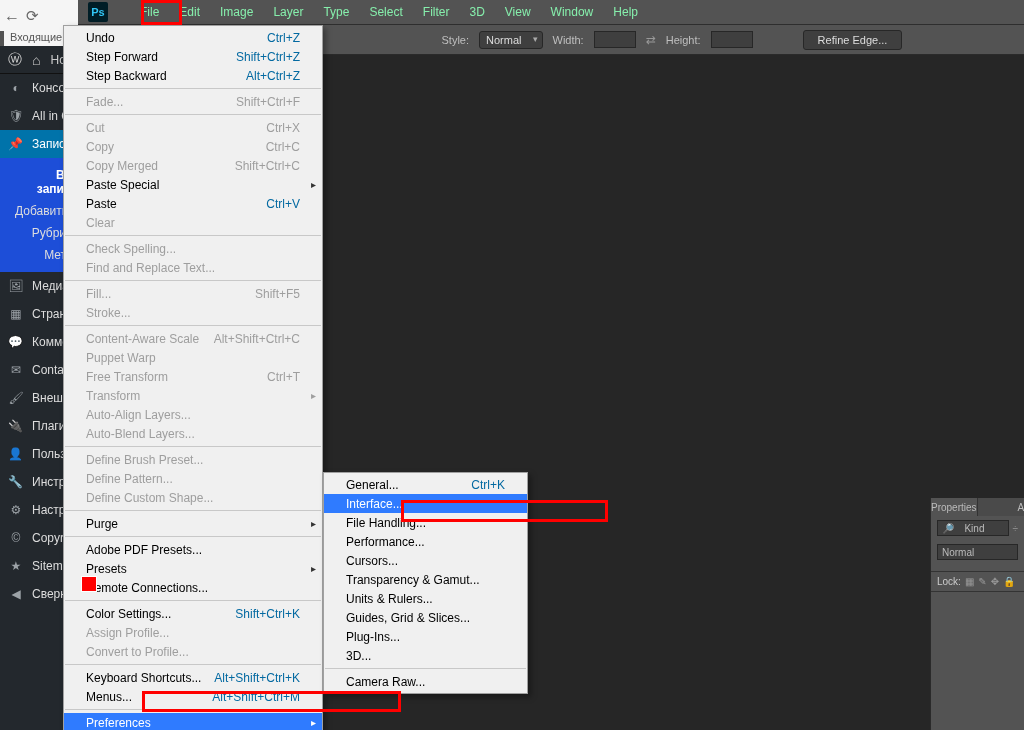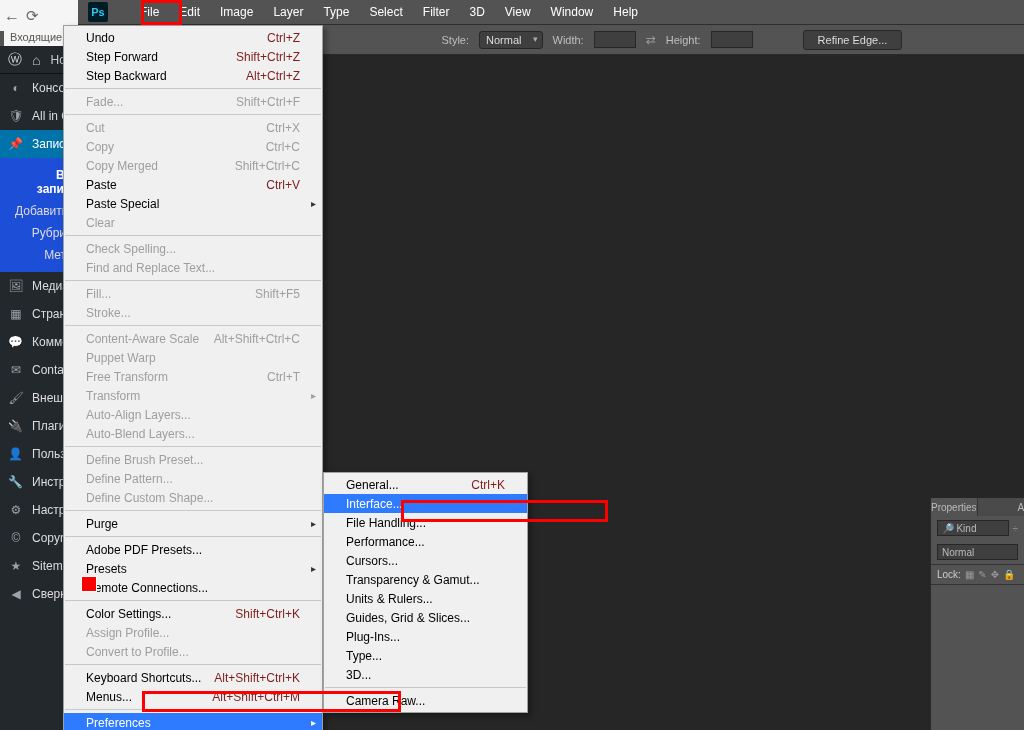--- a/index.html
+++ b/index.html
@@ -20,21 +20,21 @@
 .wp-item.active { background:#0073aa; color:#fff;}
 .wp-item.active .ic{ color:#fff;}
 .wp-sub { padding:6px 0 6px 12px; background:#1d4ed8;text-align:right;}
 .wp-sub div{ font-size:12px; color:#ddd; padding:4px 0;}
 .wp-sub div.bold{ font-weight:bold; color:#fff;}
 
 
 .ps { position:absolute; left:78px; top:0; right:0; bottom:0; background:#535353; }
 .ps-menubar { height:25px; background:#535353; display:flex; align-items:center; padding-left:10px; gap:8px; border-bottom:1px solid #2e2e2e;}
 .ps-logo { width:20px; height:20px; background:#001d26; color:#31c5f4; font-size:11px; font-weight:bold; display:flex; align-items:center; justify-content:center; border-radius:2px; margin-right:14px;}
-.menu-item { color:#ffffff; font-size:12px; padding:4px 10px; height:25px; display:flex; align-items:center;}
+.menu-item { color:#86efac; font-size:12px; padding:4px 10px; height:25px; display:flex; align-items:center;}
 
 .ps-opts { height:30px; background:#535353; border-bottom:1px solid #2a2a2a; display:flex; align-items:center; padding-left:10px; gap:10px; color:#ccc; font-size:11px;}
 .tool-thumb{ width:26px; height:22px; border:1px solid #333; display:flex; align-items:center; justify-content:center; color:#ccc; background:#4b4b4b;}
 .tool-thumb svg{stroke:#ccc;}
 .opt-lbl{ color:#bfbfbf;}
 .opt-sel{ background:#3f3f3f; border:1px solid #272727; padding:2px 20px 2px 6px; color:#ddd; border-radius:3px; position:relative;}
 .opt-sel::after{content:"▾"; position:absolute; right:4px; top:2px; font-size:9px; color:#aaa;}
 .opt-in { background:#3f3f3f; border:1px solid #272727; width:42px; height:17px; }
 .refine{ background:#3f3f3f; border:1px solid #272727; padding:3px 14px; color:#ddd; border-radius:3px;}
 .swap-ic{ color:#999; font-size:12px;}
@@ -51,35 +51,35 @@
 
 .doc { position:absolute; left:33px; top:55px; right:0; bottom:0; background:#262626;}
 
 
 .rp { position:absolute; right:0; top:498px; width:94px; height:232px; background:#535353; border-left:1px solid #2a2a2a; font-size:10px; color:#ccc;}
 .rp-tabs{ display:flex; height:18px; background:#4a4a4a;gap:40px;}
 .rp-tab{ flex:1; display:flex; align-items:center; justify-content:center; font-size:10px; color:#bbb; border-right:1px solid #333;}
 .rp-tab.act{ background:#535353;}
 .rp-row{ padding:4px 6px; display:flex; align-items:center; gap:4px;}
 .kind-sel{ flex:1; background:#3f3f3f; border:1px solid #272727; height:16px; font-size:10px; color:#bbb; display:flex; align-items:center; padding-left:4px;}
-.lock-row{ border-top:1px solid #333; border-bottom:1px solid #333;}
+.lock-row{ border-top:1px solid #333; border-bottom:1px solid #333;margin-top:7px;}
 .lock-ic{ color:#999; font-size:10px;}
 
 
 .menu { position:absolute; background:#f0f0f0; border:1px solid #a0a0a0; box-shadow:3px 3px 6px rgba(0,0,0,.35); font-size:12px; color:#000; padding:2px 0;}
 .menu1 { left:63px; top:25px; width:260px; }
 .menu2 { left:323px; top:472px; width:205px; }
 .mi { display:flex; align-items:center; justify-content:space-between; height:19px; padding:0 22px 0 22px; white-space:nowrap; position:relative;}
 .mi.dis{ color:#9e9e9e;text-align:right;}
 .mi.sub::after{ content:"▸"; position:absolute; right:6px; color:#333; font-size:10px;}
 .mi.dis.sub::after{ color:#9e9e9e;}
 .mi.hl{ background:#2f7bff; color:#fff;}
 .mi.hl.sub::after{ color:#fff;}
 .sep{ height:1px; background:#c8c8c8; margin:3px 1px;}
-.sc{ color:#7f1d1d; font-size:12px;}
+.sc{ color:#0369a1; font-size:12px;}
 .mi.dis .sc{ color:#9e9e9e;}
 
 .red-box{ position:absolute; border:3px solid #ff0000; pointer-events:none;}
 .rb1{ left:141px; top:0; width:41px; height:25px;}
 .rb2{ left:142px; top:691px; width:259px; height:21px;}
 .rb3{ left:401px; top:500px; width:207px; height:22px;}
 </style>
 </head>
 <body>
 
@@ -246,21 +246,21 @@
   <div class="doc"></div>
 
   <div class="rp">
     <div class="rp-tabs">
       <div class="rp-tab act">Properties</div>
       <div class="rp-tab">Action</div>
     </div>
     <div class="rp-row">
       <div class="kind-sel">
         <span>🔎</span>
-        <span style="margin-left:2px;">Kind</span>
+        <span style="margin-left:10px;">Kind</span>
       </div>
       <span style="color:#888;">÷</span>
     </div>
     <div class="rp-row">
       <div class="kind-sel" style="width:60px;">Normal</div>
     </div>
     <div class="rp-row lock-row">
       <span>Lock:</span>
       <span class="lock-ic">▦</span>
       <span class="lock-ic">✎</span>
@@ -294,27 +294,27 @@
       <span class="sc">Ctrl+X</span>
     </div>
     <div class="mi dis">
       <span>Copy</span>
       <span class="sc">Ctrl+C</span>
     </div>
     <div class="mi dis">
       <span>Copy Merged</span>
       <span class="sc">Shift+Ctrl+C</span>
     </div>
+    <div class="mi sub">
+      <span>Paste Special</span>
+    </div>
     <div class="mi">
       <span>Paste</span>
       <span class="sc">Ctrl+V</span>
     </div>
-    <div class="mi sub">
-      <span>Paste Special</span>
-    </div>
     <div class="mi dis">
       <span>Clear</span>
     </div>
     <div class="sep"></div>
     <div class="mi dis">
       <span>Check Spelling...</span>
     </div>
     <div class="mi dis">
       <span>Find and Replace Text...</span>
     </div>
@@ -418,23 +418,20 @@
       <span>Transparency &amp; Gamut...</span>
     </div>
     <div class="mi">
       <span>Units &amp; Rulers...</span>
     </div>
     <div class="mi">
       <span>Guides, Grid &amp; Slices...</span>
     </div>
     <div class="mi">
       <span>Plug-Ins...</span>
-    </div>
-    <div class="mi">
-      <span>Type...</span>
     </div>
     <div class="mi">
       <span>3D...</span>
     </div>
     <div class="sep"></div>
     <div class="mi">
       <span>Camera Raw...</span>
     </div>
   </div>
 

